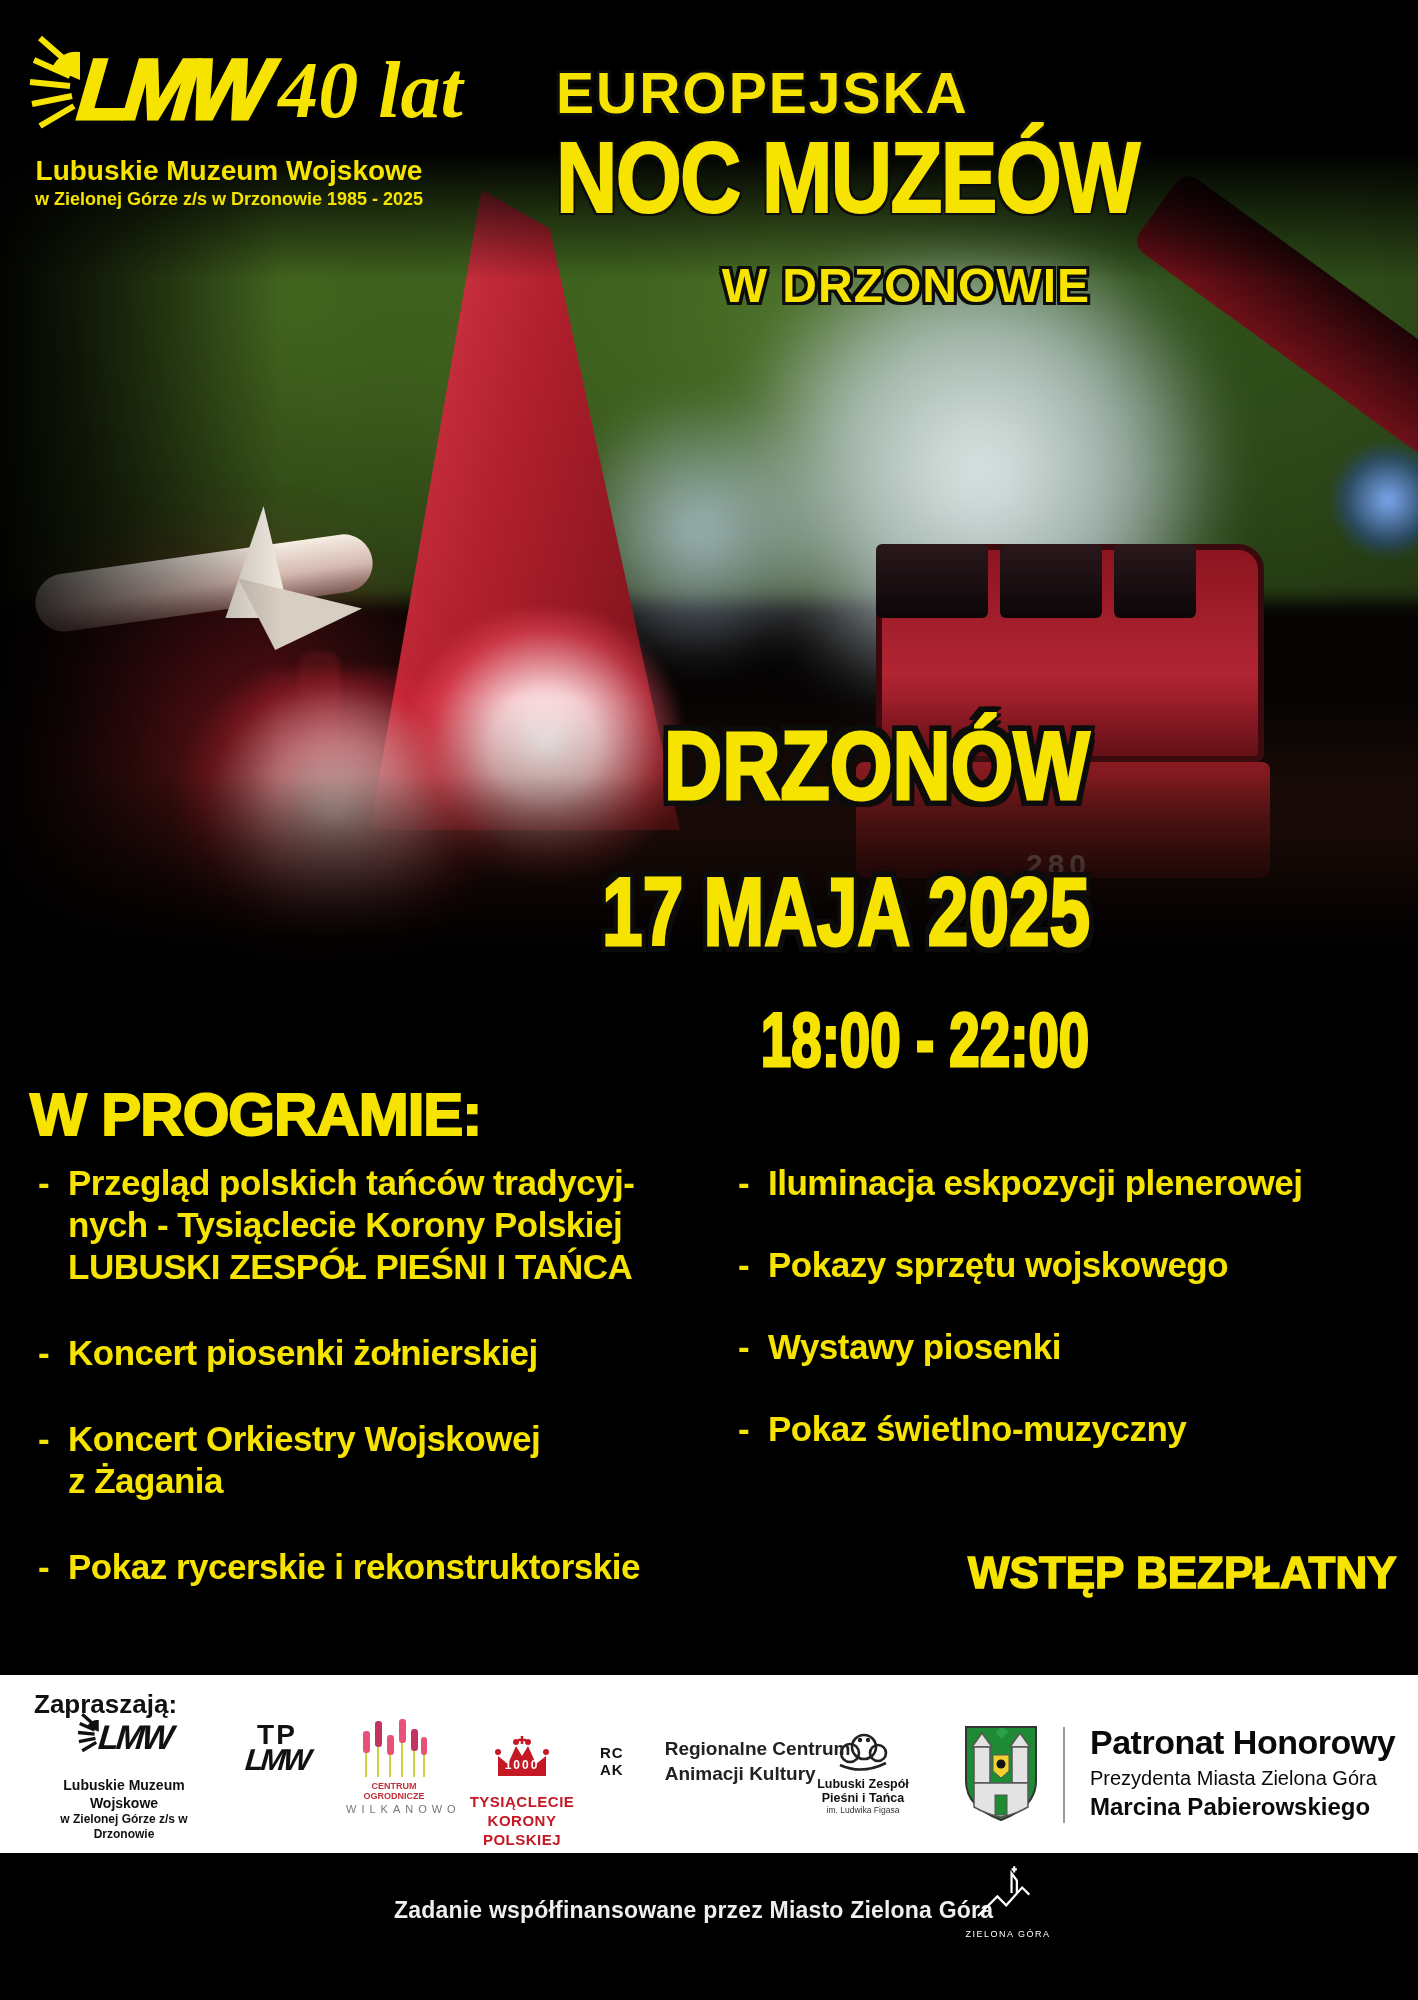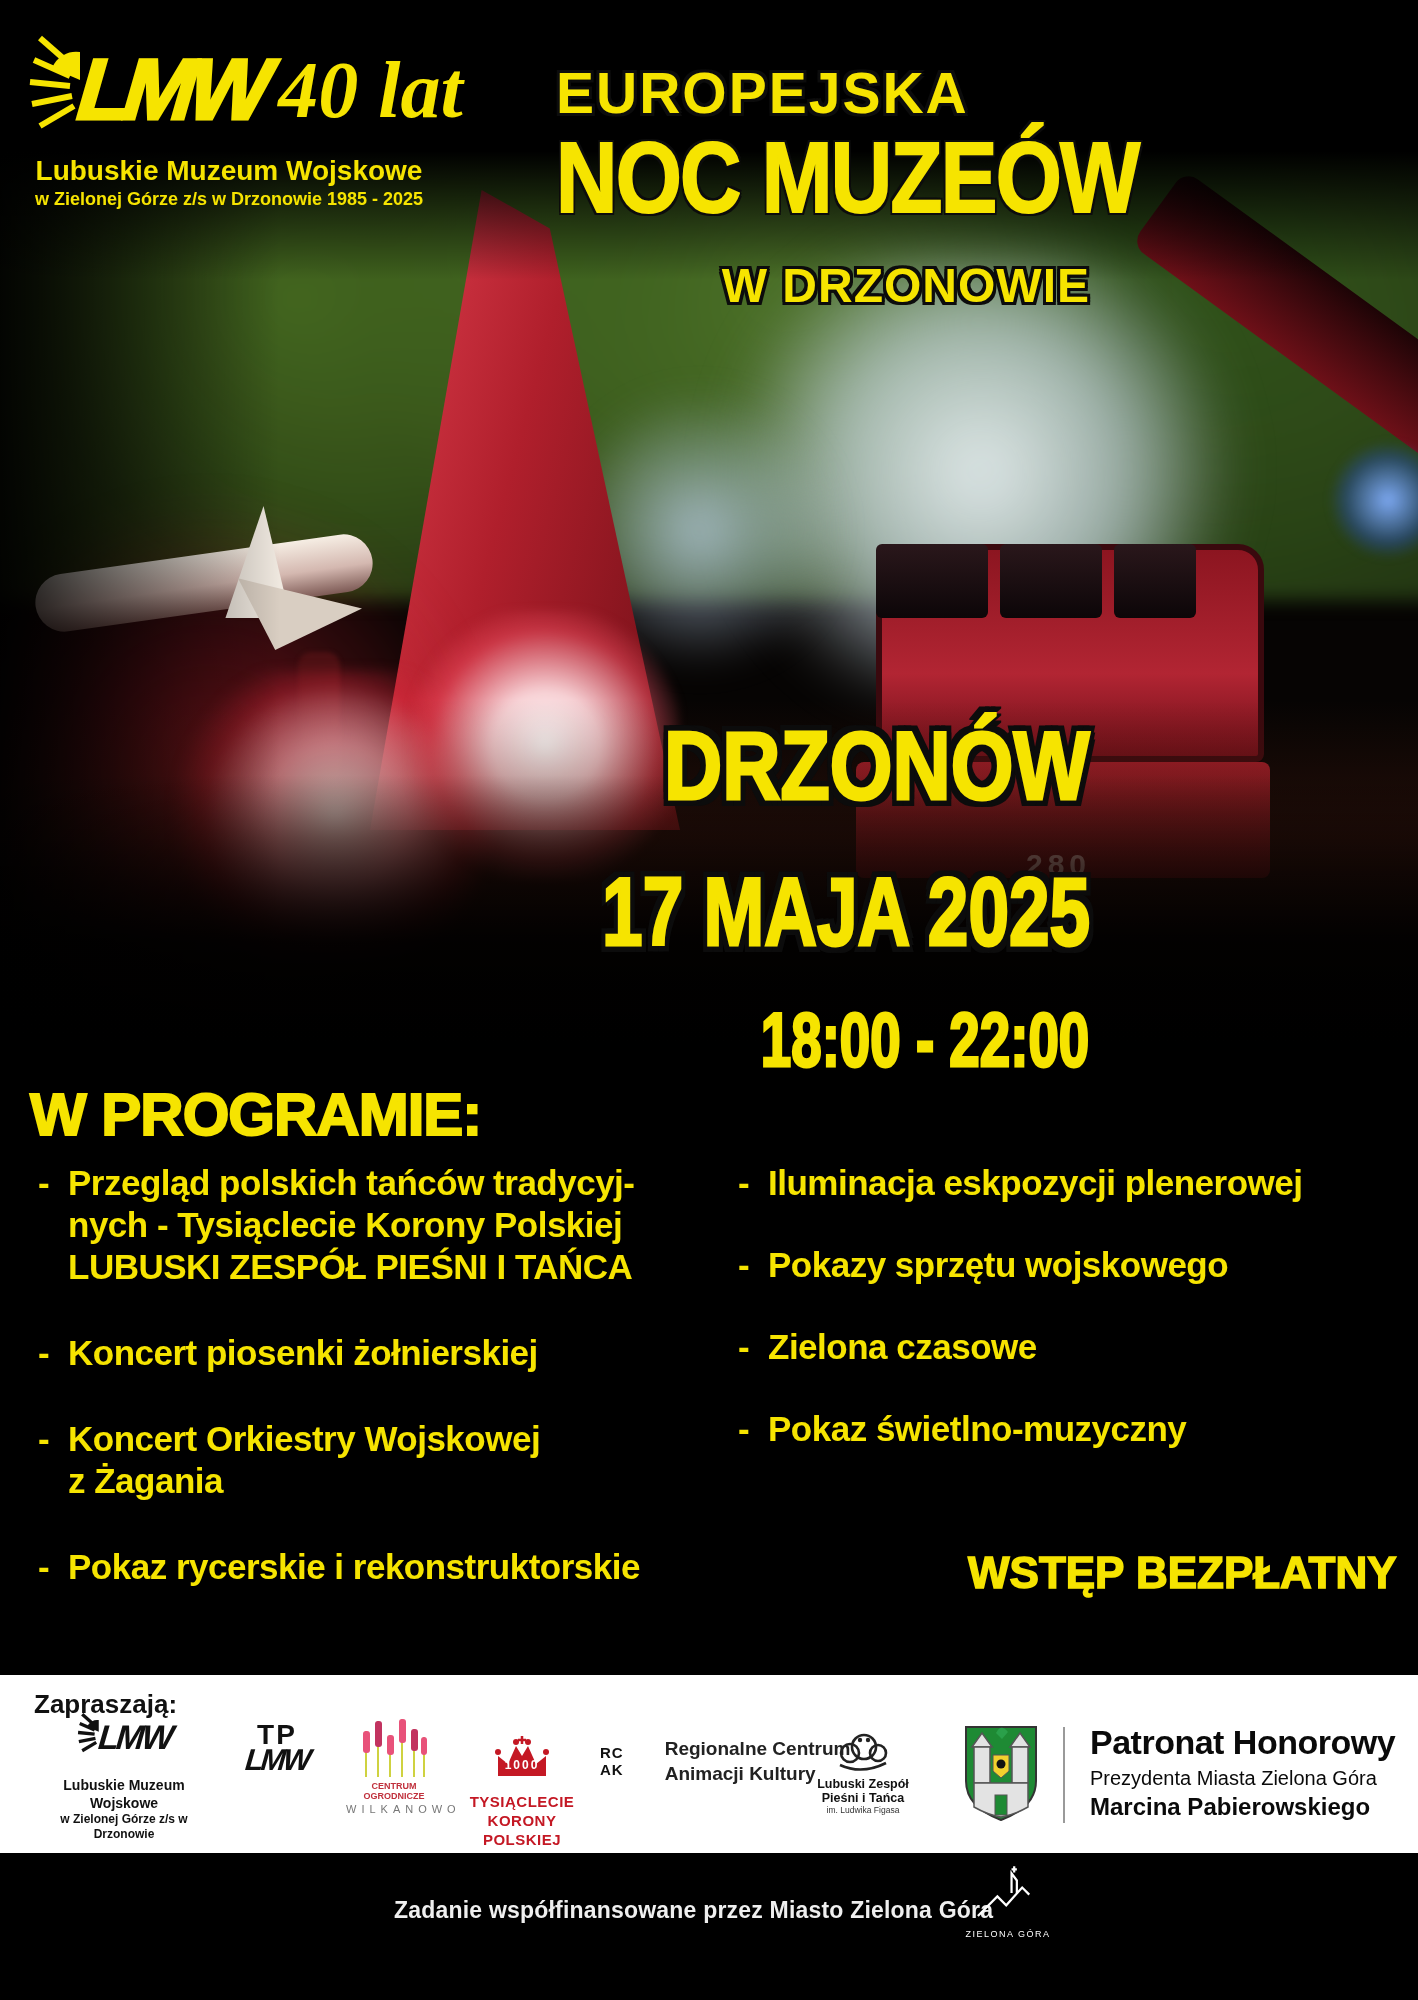--- a/index.html
+++ b/index.html
@@ -225,21 +225,21 @@
     </div>
     <div class="prog-item">
       <span class="prog-bullet">-</span>
       <span class="lines">
           <div class="prog-line">Pokazy sprzętu wojskowego</div>
         </span>
     </div>
     <div class="prog-item">
       <span class="prog-bullet">-</span>
       <span class="lines">
-          <div class="prog-line">Zielona czasowe</div>
+          <div class="prog-line">Wystawy piosenki</div>
         </span>
     </div>
     <div class="prog-item">
       <span class="prog-bullet">-</span>
       <span class="lines">
           <div class="prog-line">Pokaz świetlno-muzyczny</div>
         </span>
     </div>
   </div>
 

